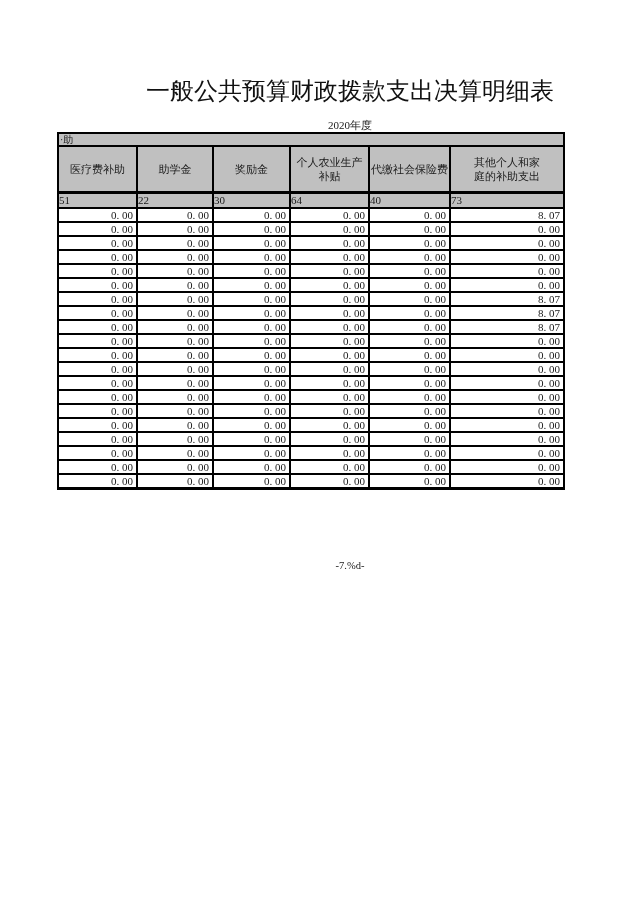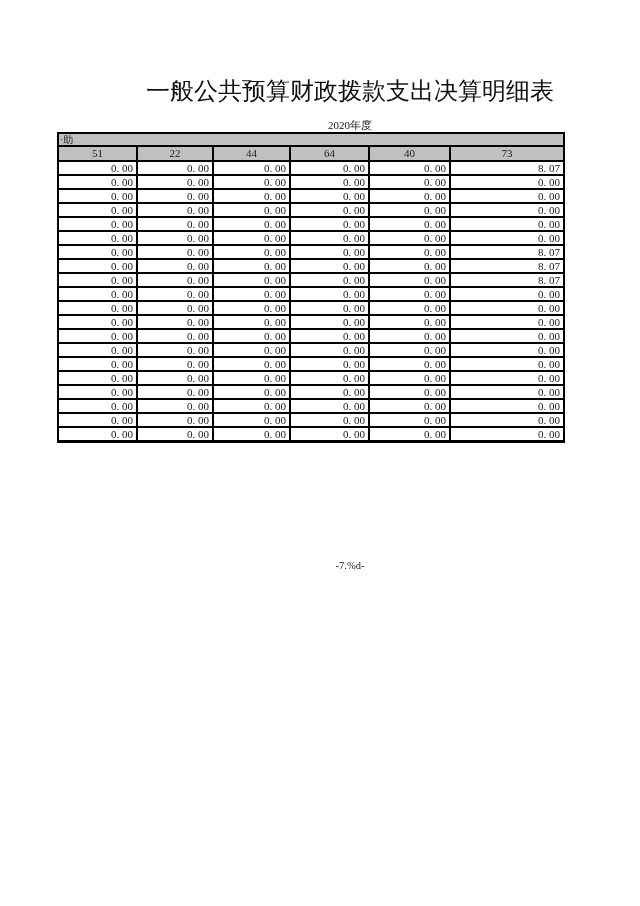--- a/index.html
+++ b/index.html
@@ -74,21 +74,21 @@
     vertical-align:middle;
     font-size:11px;
     line-height:14px;
     padding:0 1px;
     white-space:pre-line;
     border-bottom:3px solid var(--border);
   }
   tr.codes td{
     height:15px;
     background:var(--header-bg);
-    text-align:center;
+    text-align:left;
     line-height:13px;
     padding:0;
   }
   tbody tr.data-row td{
     height:14px;
     background:#fff;
     text-align:right;
     padding:0 3px 0 0;
     line-height:12px;
     white-space:nowrap;
@@ -108,24 +108,34 @@
       <col class="c2">
       <col class="c3">
       <col class="c4">
       <col class="c5">
       <col class="c6">
   </colgroup>
   <thead>
     <tr class="band">
       <td colspan="6"><span>·</span><span>助</span></td>
     </tr>
+    <tr class="heads">
+      <th>医疗费补助</th>
+      <th>助学金</th>
+      <th>奖励金</th>
+      <th>个人农业生产
+补贴</th>
+      <th>代缴社会保险费</th>
+      <th>其他个人和家
+庭的补助支出</th>
+    </tr>
     <tr class="codes">
       <td>51</td>
       <td>22</td>
-      <td>44</td>
+      <td>30</td>
       <td>64</td>
       <td>40</td>
       <td>73</td>
     </tr>
   </thead>
   <tbody>
       <tr class="data-row">
         <td>0. 00</td>
         <td>0. 00</td>
         <td>0. 00</td>

